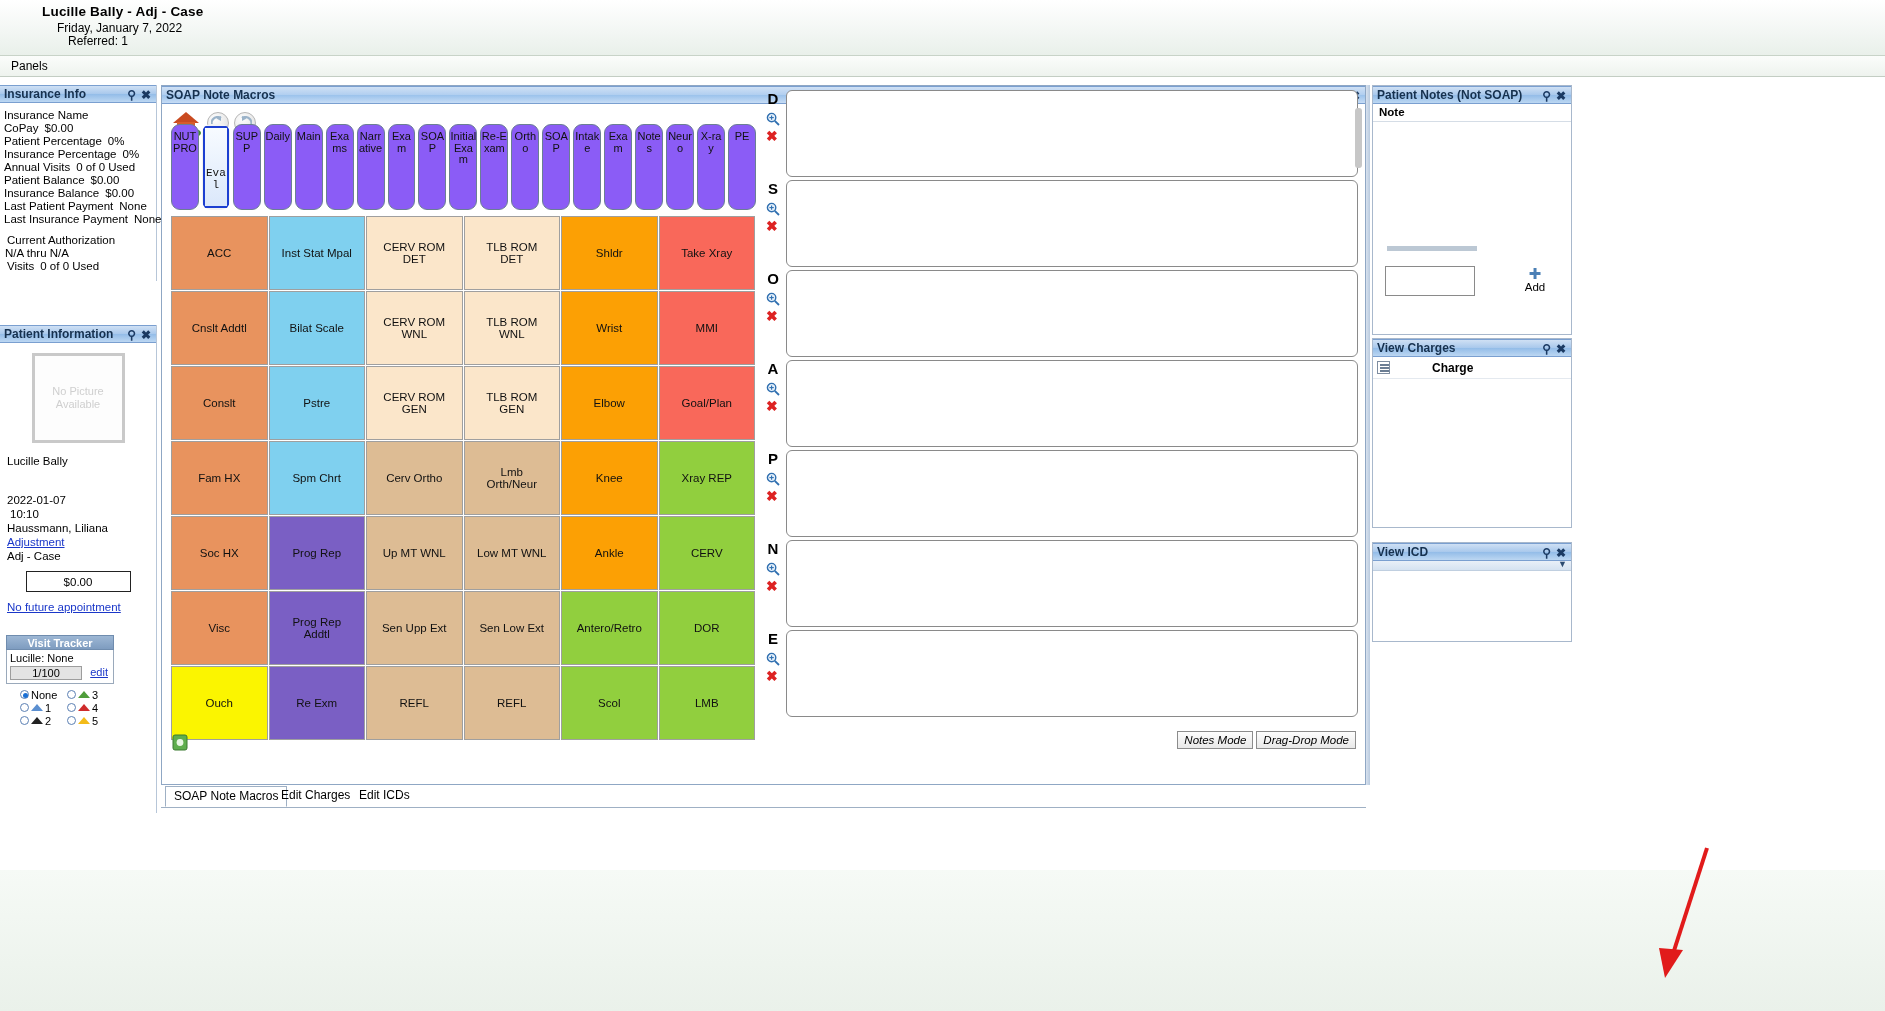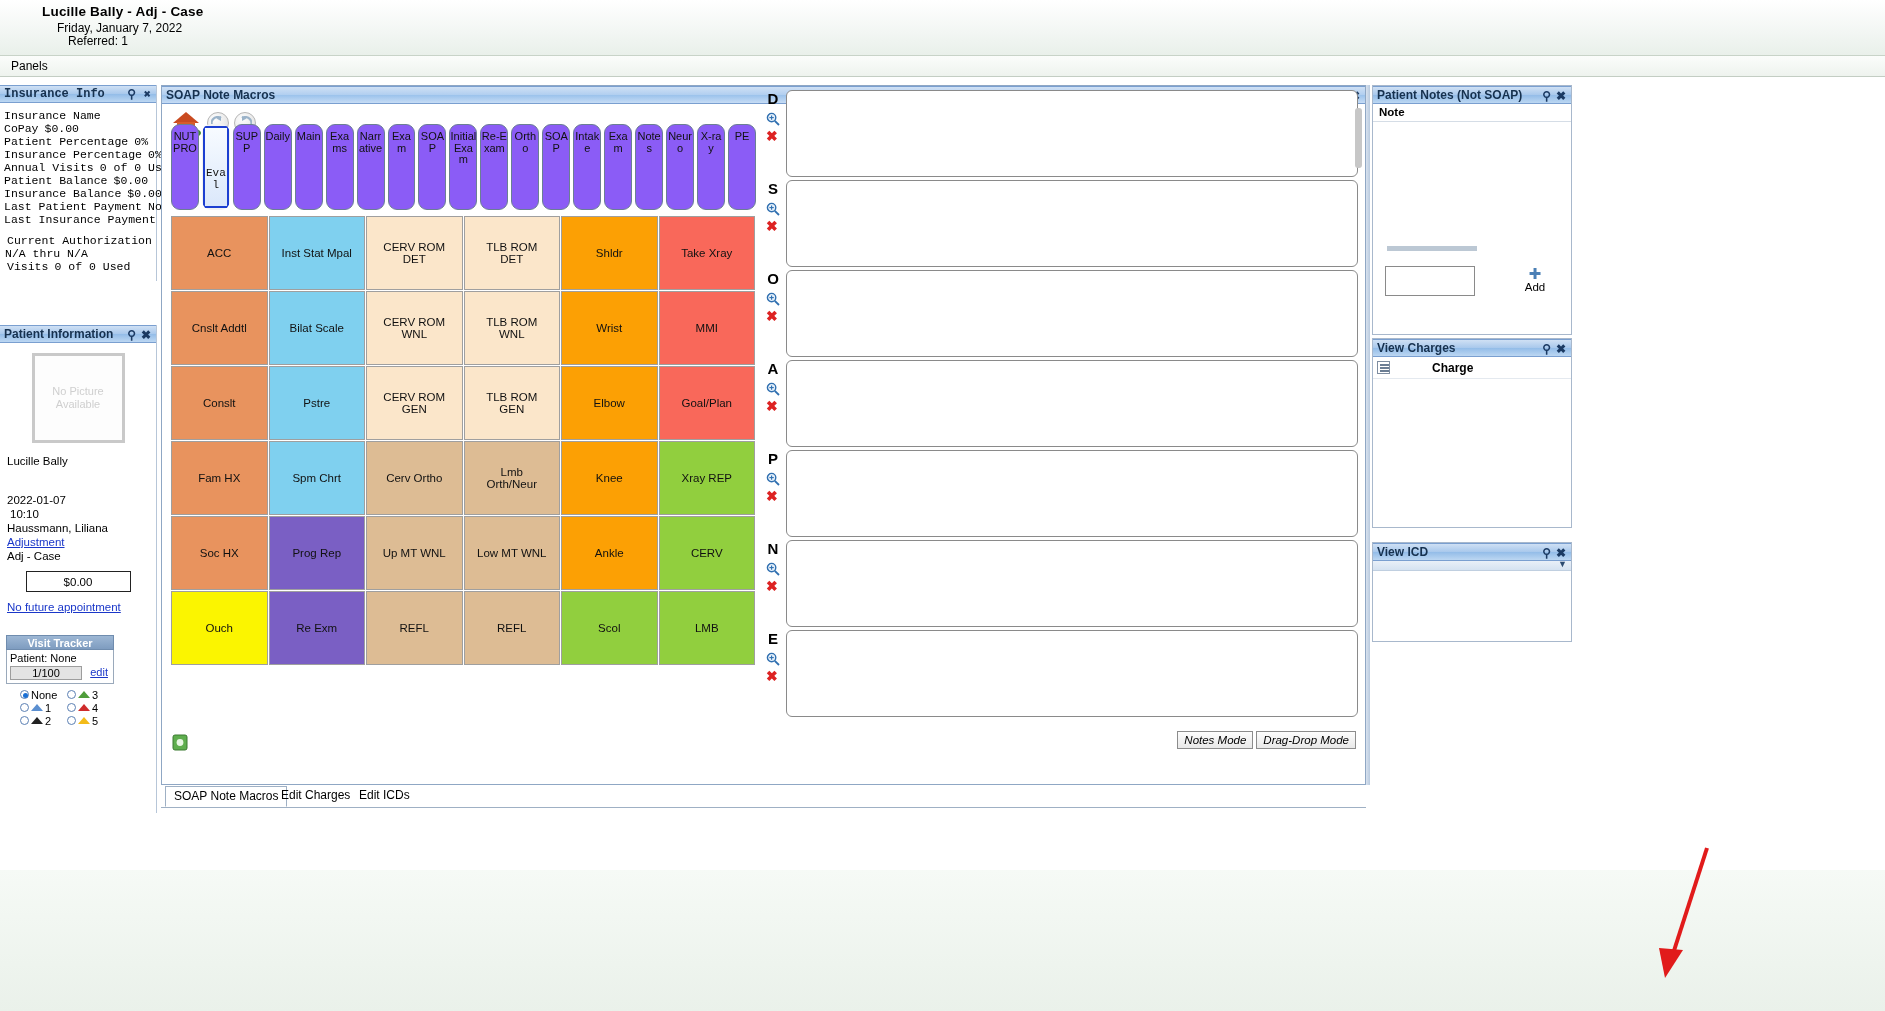--- a/index.html
+++ b/index.html
@@ -37,21 +37,21 @@
     height:18px; width:100%;
     background:linear-gradient(to bottom,#cfe0f4 0%,#a8c8ec 50%,#93bce8 51%,#bcd7f2 100%);
     border-top:1px solid #7a9fd0; border-bottom:1px solid #7a9fd0;
     font-weight:bold; font-size:12px; line-height:17px; padding-left:4px;
     position:relative; color:#16314f;
   }
   .panel-title .pin { position:absolute; right:20px; top:1px; font-size:12px; color:#1b3a63; cursor:pointer;}
   .panel-title .cls { position:absolute; right:5px; top:1px; font-size:12px; font-weight:bold; color:#1b3a63; cursor:pointer;}
 
   
-  #insurance { left:0; top:85px; width:157px; height:196px; border-right:1px solid #b7c6d8;font-family:Liberation Mono, monospace; }
+  #insurance { left:0; top:85px; width:157px; height:196px; border-right:1px solid #b7c6d8; }
   #insurance .body { padding:6px 4px 0 4px; line-height:13px; font-size:11.5px; }
   #insurance .row { white-space:nowrap; margin-bottom:0px; height:13px;}
   .lbl { display:inline-block; }
   .val { display:inline-block; margin-left:6px; }
   .gap { height:8px; }
   .cursor-arrow { position:absolute; left:49px; top:272px; width:12px; height:17px; }
 
   
   #patinfo { left:0; top:325px; width:157px; height:488px; border-right:1px solid #b7c6d8; }
   #patinfo .body { padding:6px 0 0 0; font-size:11.5px; }
@@ -250,21 +250,21 @@
         <div>Haussmann, Liliana</div>
         <div class="lnk">Adjustment</div>
         <div>Adj - Case</div>
       </div>
       <div class="amount-box">$0.00</div>
       <span class="future-link">No future appointment</span>
 
       <div class="tracker-wrap">
         <div class="tracker-head">Visit Tracker</div>
         <div class="tracker-body">
-          <div class="tline">Patient: None</div>
+          <div class="tline">Lucille: None</div>
           <div>
             <span class="tracker-progress">1/100</span>
             <span class="tracker-edit">edit</span>
           </div>
         </div>
         <div class="radios">
           <div class="rrow">
             <span class="ritem">
               <span class="rdo sel"></span>
               <span style="margin-left:2px">None</span>
@@ -428,20 +428,28 @@
         </div>
         <div class="grid-row">
           <div class="mbtn" style="background: rgb(232, 147, 94);">Soc  HX</div>
           <div class="mbtn" style="background: rgb(122, 95, 196);">Prog Rep</div>
           <div class="mbtn" style="background: rgb(221, 188, 148);">Up MT WNL</div>
           <div class="mbtn" style="background: rgb(221, 188, 148);">Low MT WNL</div>
           <div class="mbtn" style="background: rgb(252, 160, 4);">Ankle</div>
           <div class="mbtn" style="background: rgb(145, 207, 62);">CERV</div>
         </div>
         <div class="grid-row">
+          <div class="mbtn" style="background: rgb(232, 147, 94);">Visc</div>
+          <div class="mbtn" style="background: rgb(122, 95, 196);">Prog Rep Addtl</div>
+          <div class="mbtn" style="background: rgb(221, 188, 148);">Sen Upp  Ext</div>
+          <div class="mbtn" style="background: rgb(221, 188, 148);">Sen Low Ext</div>
+          <div class="mbtn" style="background: rgb(145, 207, 62);">Antero/Retro</div>
+          <div class="mbtn" style="background: rgb(145, 207, 62);">DOR</div>
+        </div>
+        <div class="grid-row">
           <div class="mbtn" style="background: rgb(251, 245, 0);">Ouch</div>
           <div class="mbtn" style="background: rgb(122, 95, 196);">Re Exm</div>
           <div class="mbtn" style="background: rgb(221, 188, 148);">REFL</div>
           <div class="mbtn" style="background: rgb(221, 188, 148);">REFL</div>
           <div class="mbtn" style="background: rgb(145, 207, 62);">Scol</div>
           <div class="mbtn" style="background: rgb(145, 207, 62);">LMB</div>
         </div>
       </div>
 
     <svg class="grid-footer" viewBox="0 0 30 18">

